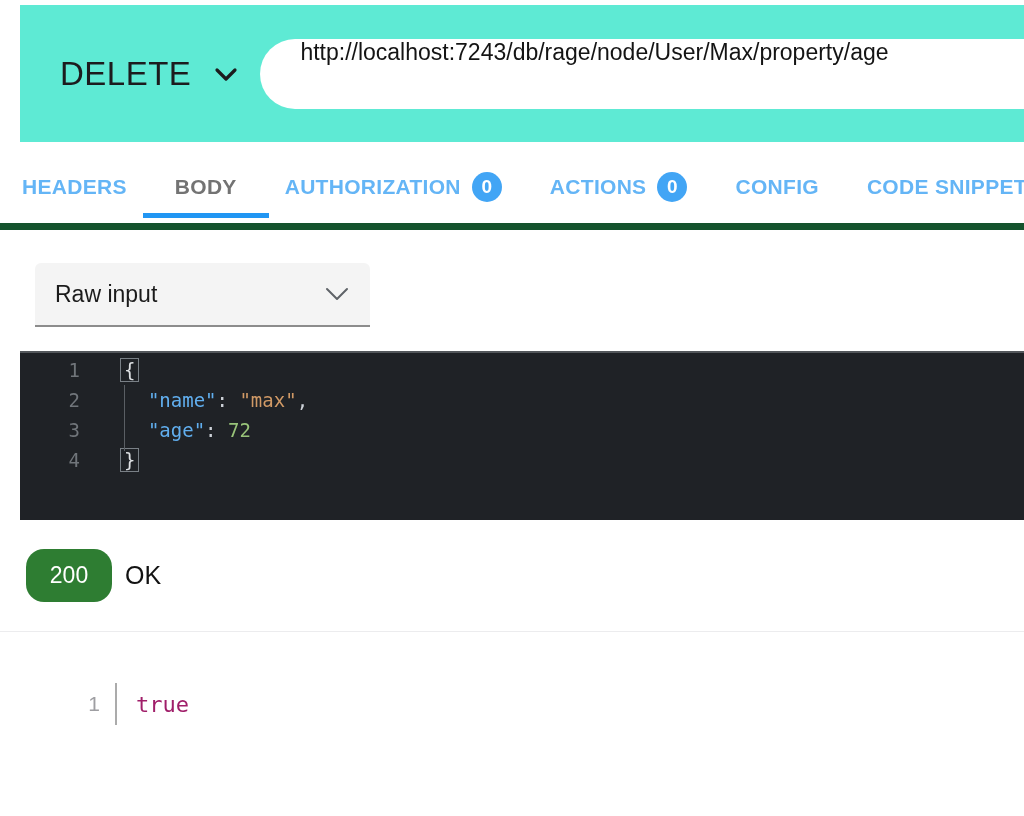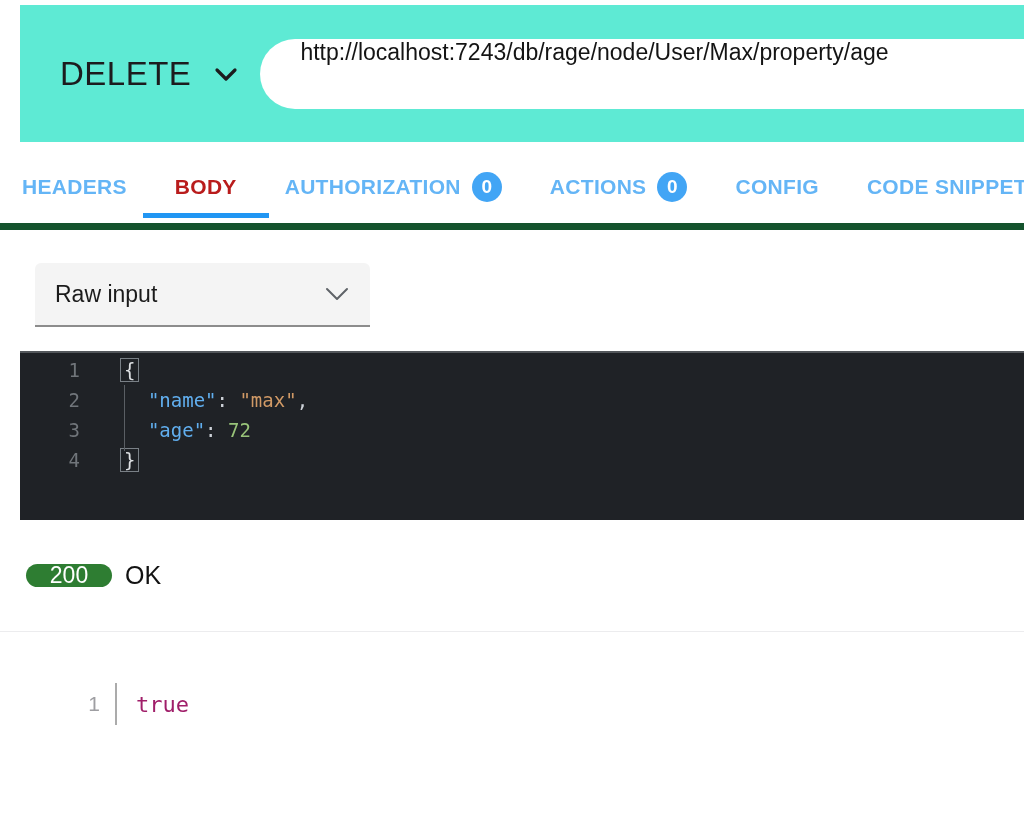--- a/index.html
+++ b/index.html
@@ -15,21 +15,21 @@
   .url-pill { flex:1; height:70px; background:#ffffff; border-radius:35px 0 0 35px;
               margin-left:20px; display:flex; padding-left:40px; }
   .url-text { font-size:23px; color:#141414; white-space:nowrap; }
 
   
   .tab-bar { height:80px; border-bottom:7px solid #14532d; display:flex;
              align-items:center; padding-left:20px; overflow:hidden; white-space:nowrap; }
   .tab { height:100%; display:flex; align-items:center; gap:11px; padding:0 2px;
          margin-right:44px; font-weight:700; font-size:21px; letter-spacing:.3px;
          color:#64b5f6; position:relative; cursor:pointer; flex:none; }
-  .tab.active { color:#b91c1c; }
+  .tab.active { color:#737373; }
   .tab.active::after { content:""; position:absolute; left:-30px; right:-30px;
                        bottom:5px; height:5px; background:#2196f3; }
   .tab-badge { width:30px; height:30px; border-radius:50%; background:#42a5f5;
                color:#fff; font-size:19px; display:flex; align-items:center;
                justify-content:center; }
 
   
   .raw-select { width:335px; height:64px; margin:33px 0 0 35px; background:#f4f4f4;
                 border-radius:6px 6px 0 0; border-bottom:2px solid #8c8c8c;
                 display:flex; align-items:center; justify-content:space-between;
@@ -57,21 +57,21 @@
   .kebab .dot { width:9px; height:9px; border-radius:50%; background:#1e9cf0; }
   .rtab { height:100%; margin-left:24px; padding:0 26px; display:flex; align-items:center;
           position:relative; font-size:23px; color:#202124; cursor:pointer; }
   .rtab::after { content:""; position:absolute; left:0; right:0; bottom:8px;
                  height:5px; background:#2196f3; }
   .rtab-close { margin-left:24px; font-size:22px; color:#3c4043; }
 
   
   .status-row { height:112px; border-bottom:1px solid #ececee;
                 display:flex; align-items:center; }
-  .status-badge { margin-left:26px; min-width:86px; height:23px; padding:0 16px;
+  .status-badge { margin-left:26px; min-width:86px; height:53px; padding:0 16px;
                   border-radius:18px; background:#2e7d32; color:#fff; font-size:23px;
                   display:flex; align-items:center; justify-content:center; }
   .status-text { margin-left:13px; font-size:25px; color:#121212; }
 
   
   .response-body { display:flex; align-items:center; margin-top:51px; }
   .rb-ln { width:75px; flex:none; margin-left:25px; text-align:right;
            color:#9e9ea2; font-size:21px; }
   .rb-sep { width:2px; height:42px; background:#ababab; margin-left:15px; }
   .rb-val { margin-left:19px; font-size:22px; color:#a01e69;

